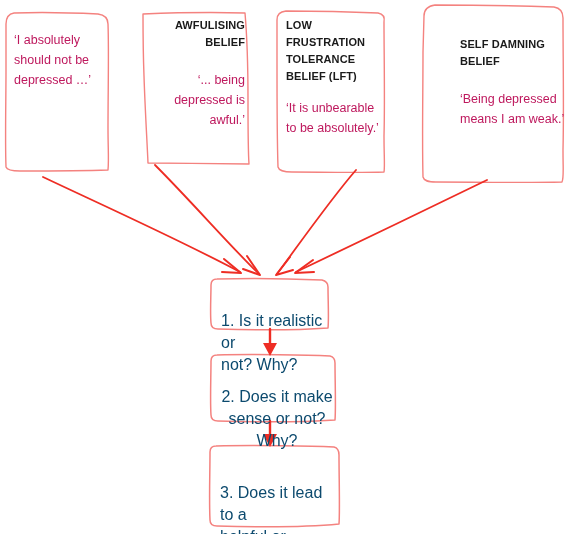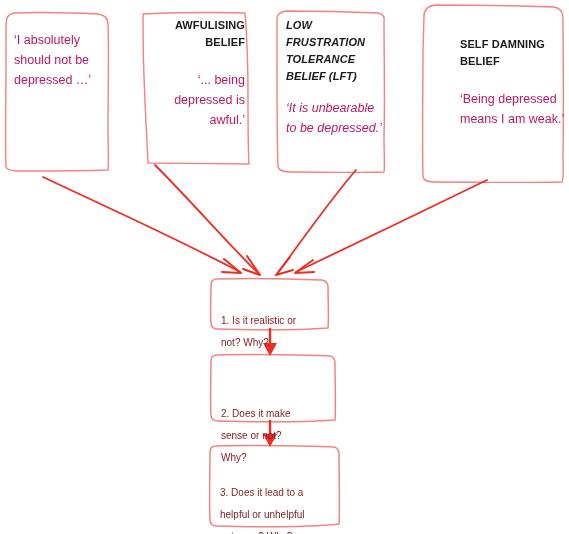--- a/index.html
+++ b/index.html
@@ -48,23 +48,23 @@
     line-height: 20px;
     color: #be185d;
     margin: 0;
     white-space: pre-line;
   }
   .gap-sm { height: 13px; }
   .gap-md { height: 19px; }
   .q-text {
     position: absolute;
     box-sizing: border-box;
-    font-size: 10px;
+    font-size: 16px;
     line-height: 22px;
-    color: #7f1d1d;
+    color: #0c4a6e;
     white-space: pre-line;
   }
 </style>
 </head>
 <body>
 
 <div id="diagram">
 
   <svg class="canvas-svg" viewBox="0 0 569 534" aria-hidden="true">
 
@@ -143,44 +143,44 @@
 
   <div class="box-text" style="left:153px; top:17px; width:92px;text-align:right;">
     <p class="box-heading">AWFULISING
 BELIEF</p>
     <div class="gap-md"></div>
     <p class="box-body">‘... being
 depressed is
 awful.’</p>
   </div>
 
-  <div class="box-text" style="left:286px; top:17px; width:100px;font-style:italic;">
+  <div class="box-text" style="left:286px; top:17px; width:100px;">
     <p class="box-heading">LOW
 FRUSTRATION
 TOLERANCE
 BELIEF (LFT)</p>
     <div class="gap-sm"></div>
     <p class="box-body">‘It is unbearable
-to be depressed.’</p>
+to be absolutely.’</p>
   </div>
 
   <div class="box-text" style="left:443px; top:36px; width:122px;margin-left:17px;">
     <p class="box-heading">SELF DAMNING
 BELIEF</p>
     <div class="gap-md"></div>
     <p class="box-body">‘Being depressed
 means I am weak.’</p>
   </div>
 
   <div class="q-text" style="left:221px; top:288px; width:108px;">
     <span>1. Is it realistic or
 not? Why?</span>
   </div>
 
-  <div class="q-text" style="left:221px; top:381px; width:112px;">
+  <div class="q-text" style="left:221px; top:364px; width:112px;text-align:center;">
     <span>2. Does it make
 sense or not?
 Why?</span>
   </div>
 
   <div class="q-text" style="left:220px; top:460px; width:120px;">
     <span>3. Does it lead to a
 helpful or unhelpful
 outcome? Why?</span>
   </div>

